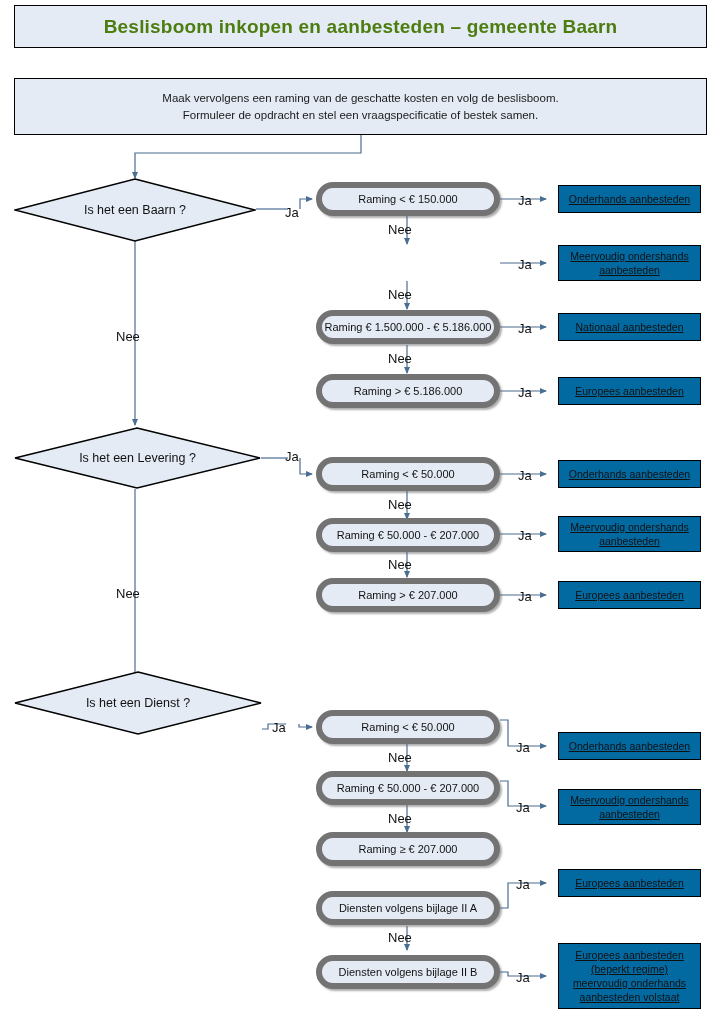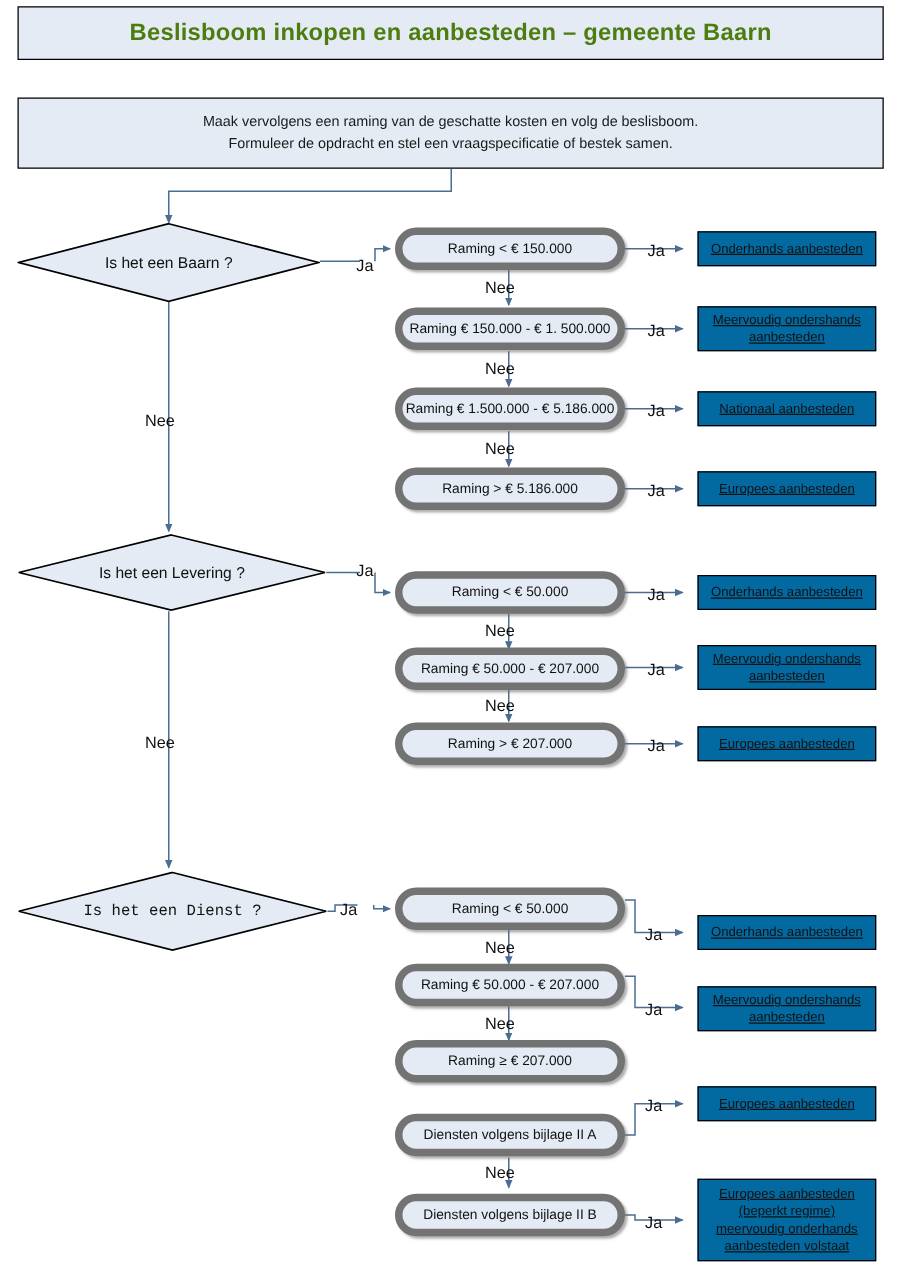--- a/index.html
+++ b/index.html
@@ -176,23 +176,20 @@
 
   <div class="diamond" style="left:14px; top:178px; width:242px; height:64px;">
     <svg class="dshape" viewBox="0 0 242 64" preserveAspectRatio="none">
       <polygon points="121,1 241,32 121,63 1,32" fill="#e4ebf5" stroke="#000000" stroke-width="1.4"></polygon>
     </svg>
     <span class="dlabel">Is het een Baarn ?</span>
   </div>
 
   <div class="rbox" style="left:316px; top:182px; width:184px; height:34px;">
     <span>Raming &lt; € 150.000</span>
-  </div>
-  <div class="rbox" style="left:316px; top:246px; width:184px; height:34px;">
-    <span>Raming € 150.000 - € 1. 500.000</span>
   </div>
   <div class="rbox" style="left:316px; top:310px; width:184px; height:34px;">
     <span>Raming € 1.500.000 - € 5.186.000</span>
   </div>
   <div class="rbox" style="left:316px; top:374px; width:184px; height:34px;">
     <span>Raming &gt; € 5.186.000</span>
   </div>
 
   <div class="resbox" style="left:558px; top:185px; width:143px; height:28px;">
     <span>Onderhands aanbesteden</span>
@@ -247,21 +244,21 @@
   </div>
 
   <div class="elabel" style="left:285px; top:449px;">Ja</div>
   <div class="elabel" style="left:518px; top:468px;">Ja</div>
   <div class="elabel" style="left:518px; top:528px;">Ja</div>
   <div class="elabel" style="left:518px; top:589px;">Ja</div>
   <div class="elabel" style="left:388px; top:497px;">Nee</div>
   <div class="elabel" style="left:388px; top:557px;">Nee</div>
   <div class="elabel" style="left:116px; top:586px;">Nee</div>
 
-  <div class="diamond" style="left:14px; top:697px; width:248px; height:64px;font-family:Liberation Mono, monospace;">
+  <div class="diamond" style="left:14px; top:671px; width:248px; height:64px;">
     <svg class="dshape" viewBox="0 0 248 64" preserveAspectRatio="none">
       <polygon points="124,1 247,32 124,63 1,32" fill="#e4ebf5" stroke="#000000" stroke-width="1.4"></polygon>
     </svg>
     <span class="dlabel">Is het een Dienst ?</span>
   </div>
 
   <div class="rbox" style="left:316px; top:710px; width:184px; height:34px;">
     <span>Raming &lt; € 50.000</span>
   </div>
   <div class="rbox" style="left:316px; top:771px; width:184px; height:34px;">

